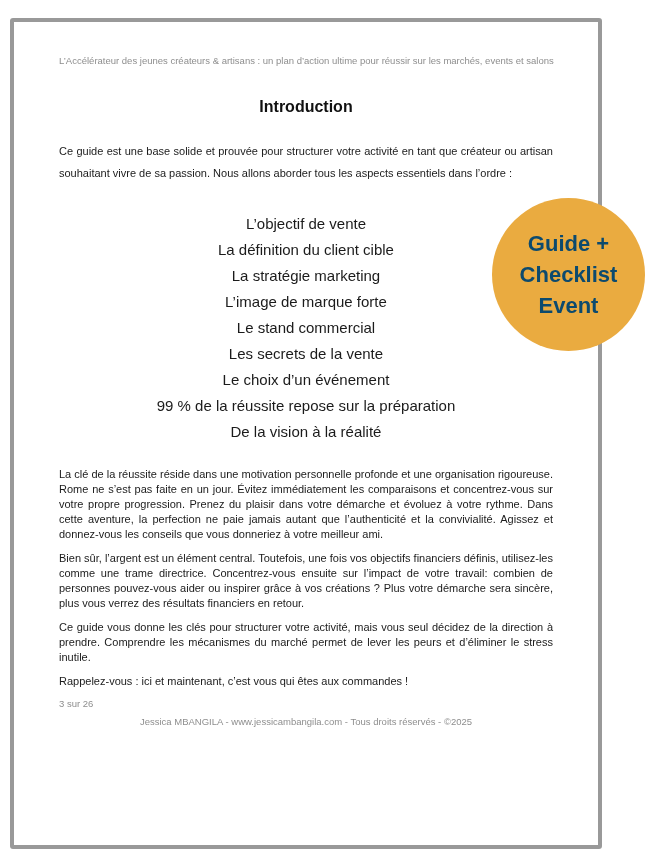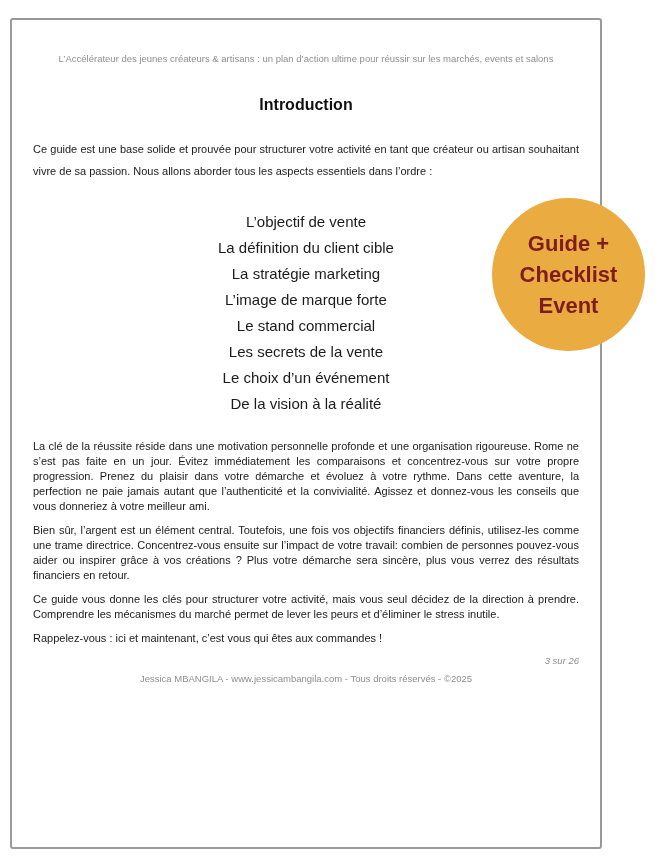--- a/index.html
+++ b/index.html
@@ -9,23 +9,23 @@
     background: #ffffff;
     font-family: "Liberation Sans", sans-serif;
     position: relative;
     overflow: hidden;
   }
   .page {
     position: absolute;
     left: 10px; top: 18px;
     width: 592px; height: 831px;
     background: #ffffff;
-    border: 2px solid #a3a3a3;
+    border: 4px solid #a3a3a3;
     border-radius: 3px;
-    padding: 0 21px;
+    padding: 0 45px;
     color: #1b1b1b;
     z-index: 1;
   }
   .running-header {
     padding-top: 33px;
     font-size: 9.5px;
     line-height: 12px;
     color: #8e8e8e;
     text-align: center;
     white-space: nowrap;
@@ -54,22 +54,21 @@
   .para {
     margin: 0 0 9px;
     font-size: 11px;
     line-height: 15px;
     text-align: justify;
   }
   .page-number {
     margin-top: 5px;
     font-size: 9.5px;
     color: #8e8e8e;
-    text-align: right;
-    font-style: italic;
+    text-align: left;
   }
   .footer-credit {
     margin-top: 7px;
     font-size: 9.5px;
     color: #8e8e8e;
     text-align: center;
   }
   .footer-credit a {
     color: #8e8e8e;
     cursor: pointer;
@@ -101,34 +100,35 @@
   <p class="intro">Ce guide est une base solide et prouvée pour structurer votre activité en tant que créateur ou artisan souhaitant vivre de sa passion. Nous allons aborder tous les aspects essentiels dans l’ordre :</p>
 
   <div class="topics">
       <div>L’objectif de vente</div>
       <div>La définition du client cible</div>
       <div>La stratégie marketing</div>
       <div>L’image de marque forte</div>
       <div>Le stand commercial</div>
       <div>Les secrets de la vente</div>
       <div>Le choix d’un événement</div>
+      <div>99 % de la réussite repose sur la préparation</div>
       <div>De la vision à la réalité</div>
     </div>
 
   <div class="paras">
       <div class="para">La clé de la réussite réside dans une motivation personnelle profonde et une organisation rigoureuse. Rome ne s’est pas faite en un jour. Évitez immédiatement les comparaisons et concentrez-vous sur votre propre progression. Prenez du plaisir dans votre démarche et évoluez à votre rythme. Dans cette aventure, la perfection ne paie jamais autant que l’authenticité et la convivialité. Agissez et donnez-vous les conseils que vous donneriez à votre meilleur ami.</div>
       <div class="para">Bien sûr, l’argent est un élément central. Toutefois, une fois vos objectifs financiers définis, utilisez-les comme une trame directrice. Concentrez-vous ensuite sur l’impact de votre travail: combien de personnes pouvez-vous aider ou inspirer grâce à vos créations ? Plus votre démarche sera sincère, plus vous verrez des résultats financiers en retour.</div>
       <div class="para">Ce guide vous donne les clés pour structurer votre activité, mais vous seul décidez de la direction à prendre. Comprendre les mécanismes du marché permet de lever les peurs et d’éliminer le stress inutile.</div>
       <div class="para">Rappelez-vous : ici et maintenant, c’est vous qui êtes aux commandes !</div>
     </div>
 
   <div class="page-number">3 sur 26</div>
 
   <div class="footer-credit">
     <span>Jessica MBANGILA - </span><a>www.jessicambangila.com</a><span> - Tous droits réservés - ©2025</span>
   </div>
 </div>
 
-<div class="badge" style="background: rgb(234, 171, 64); color: #7f1d1d;">
+<div class="badge" style="background: rgb(234, 171, 64); color: #0c4a6e;">
   <div>Guide +</div>
   <div>Checklist</div>
   <div>Event</div>
 </div>
 
 </body></html>

